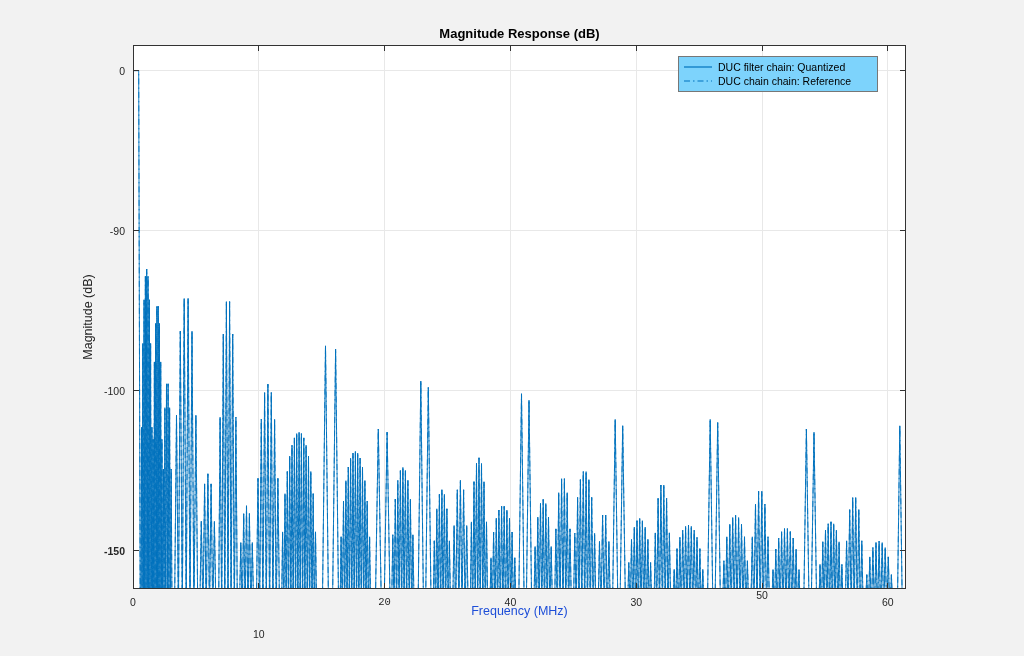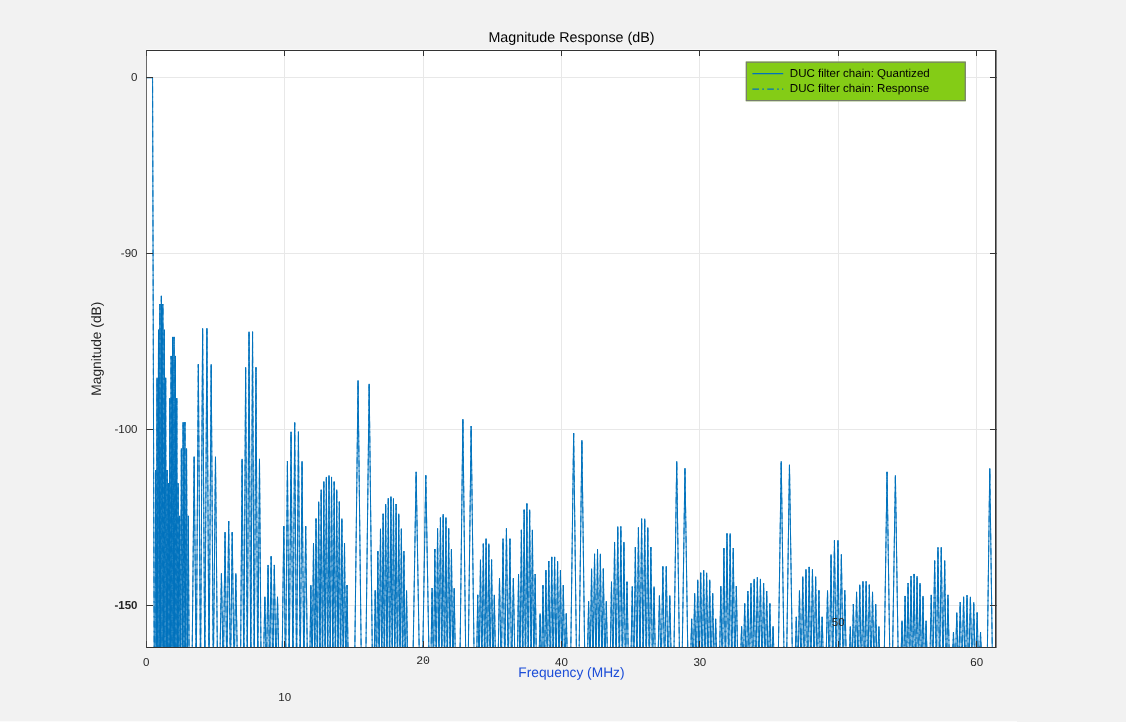--- a/index.html
+++ b/index.html
@@ -13,21 +13,21 @@
   .axes{
     position:absolute;
     left:133px;top:45px;width:773px;height:544px;
     background:#ffffff;
   }
   .plot-svg{position:absolute;left:133px;top:45px;}
   .chart-title{
     position:absolute;
     left:133px;top:26px;width:773px;
     text-align:center;
-    font-size:13px;font-weight:normal;color:#000000;
+    font-size:13px;font-weight:bold;color:#000000;
   }
   .x-label{
     position:absolute;
     left:133px;top:604px;width:773px;
     text-align:center;
     font-size:12.5px;color:#1d4ed8;
   }
   .y-label{
     position:absolute;
     left:88px;top:317px;
@@ -38,21 +38,21 @@
   .tick-label{
     position:absolute;
     font-size:10.5px;color:#262626;
     white-space:nowrap;
   }
   .x-tick{transform:translateX(-50%);}
   .y-tick{width:52px;text-align:right;transform:translateY(-50%);}
   .legend{
     position:absolute;
     left:678px;top:56px;width:200px;
-    background:#84cc16;
+    background:#7dd3fc;
     border:1px solid #777777;
     padding:3px 6px 3px 4px;
     box-sizing:border-box;
   }
   .legend-row{
     display:flex;align-items:center;
     height:14px;
   }
   .legend-line{width:30px;height:12px;flex:none;margin-right:5px;}
   .legend-text{font-size:10.5px;color:#000000;white-space:nowrap;}
@@ -109,21 +109,21 @@
       <line x1="0" y1="505.6" x2="6" y2="505.6" stroke="#333333" stroke-width="1" shape-rendering="crispEdges"></line>
       <line x1="773" y1="505.6" x2="767" y2="505.6" stroke="#333333" stroke-width="1" shape-rendering="crispEdges"></line>
     </svg>
 
   <div id="xticklabels">
       <span class="tick-label x-tick" style="left: 133px; top: 596px;">0</span>
       <span class="tick-label x-tick" style="left: 258.814px; top: 628px;">10</span>
       <span class="tick-label x-tick" style="left: 384.628px; top: 596px; font-family: Liberation Mono, monospace;">20</span>
       <span class="tick-label x-tick" style="left: 510.441px; top: 596px;">40</span>
       <span class="tick-label x-tick" style="left: 636.255px; top: 596px;">30</span>
-      <span class="tick-label x-tick" style="left: 762.069px; top: 560px;">50</span>
+      <span class="tick-label x-tick" style="left: 762.069px; top: 589px;">50</span>
       <span class="tick-label x-tick" style="left: 887.883px; top: 596px;">60</span>
     </div>
   <div id="yticklabels">
       <span class="tick-label y-tick" style="left: 73px; top: 70.6px;">0</span>
       <span class="tick-label y-tick" style="left: 73px; top: 230.6px;">-90</span>
       <span class="tick-label y-tick" style="left: 73px; top: 390.6px;">-100</span>
       <span class="tick-label y-tick" style="left: 73px; top: 550.6px; font-weight: bold;">-150</span>
     </div>
 
   <div class="x-label">Frequency (MHz)</div>
@@ -133,17 +133,17 @@
     <div class="legend-row">
       <svg class="legend-line" viewBox="0 0 30 12">
         <line x1="1" y1="6" x2="29" y2="6" stroke="#0072BD" stroke-width="1.2"></line>
       </svg>
       <span class="legend-text">DUC filter chain: Quantized</span>
     </div>
     <div class="legend-row">
       <svg class="legend-line" viewBox="0 0 30 12">
         <line x1="1" y1="6" x2="29" y2="6" stroke="#0072BD" stroke-width="1.2" stroke-dasharray="6 3 1.5 3"></line>
       </svg>
-      <span class="legend-text">DUC filter chain: Response</span>
+      <span class="legend-text">DUC chain chain: Reference</span>
     </div>
   </div>
 
 </div>
 
 </body></html>

